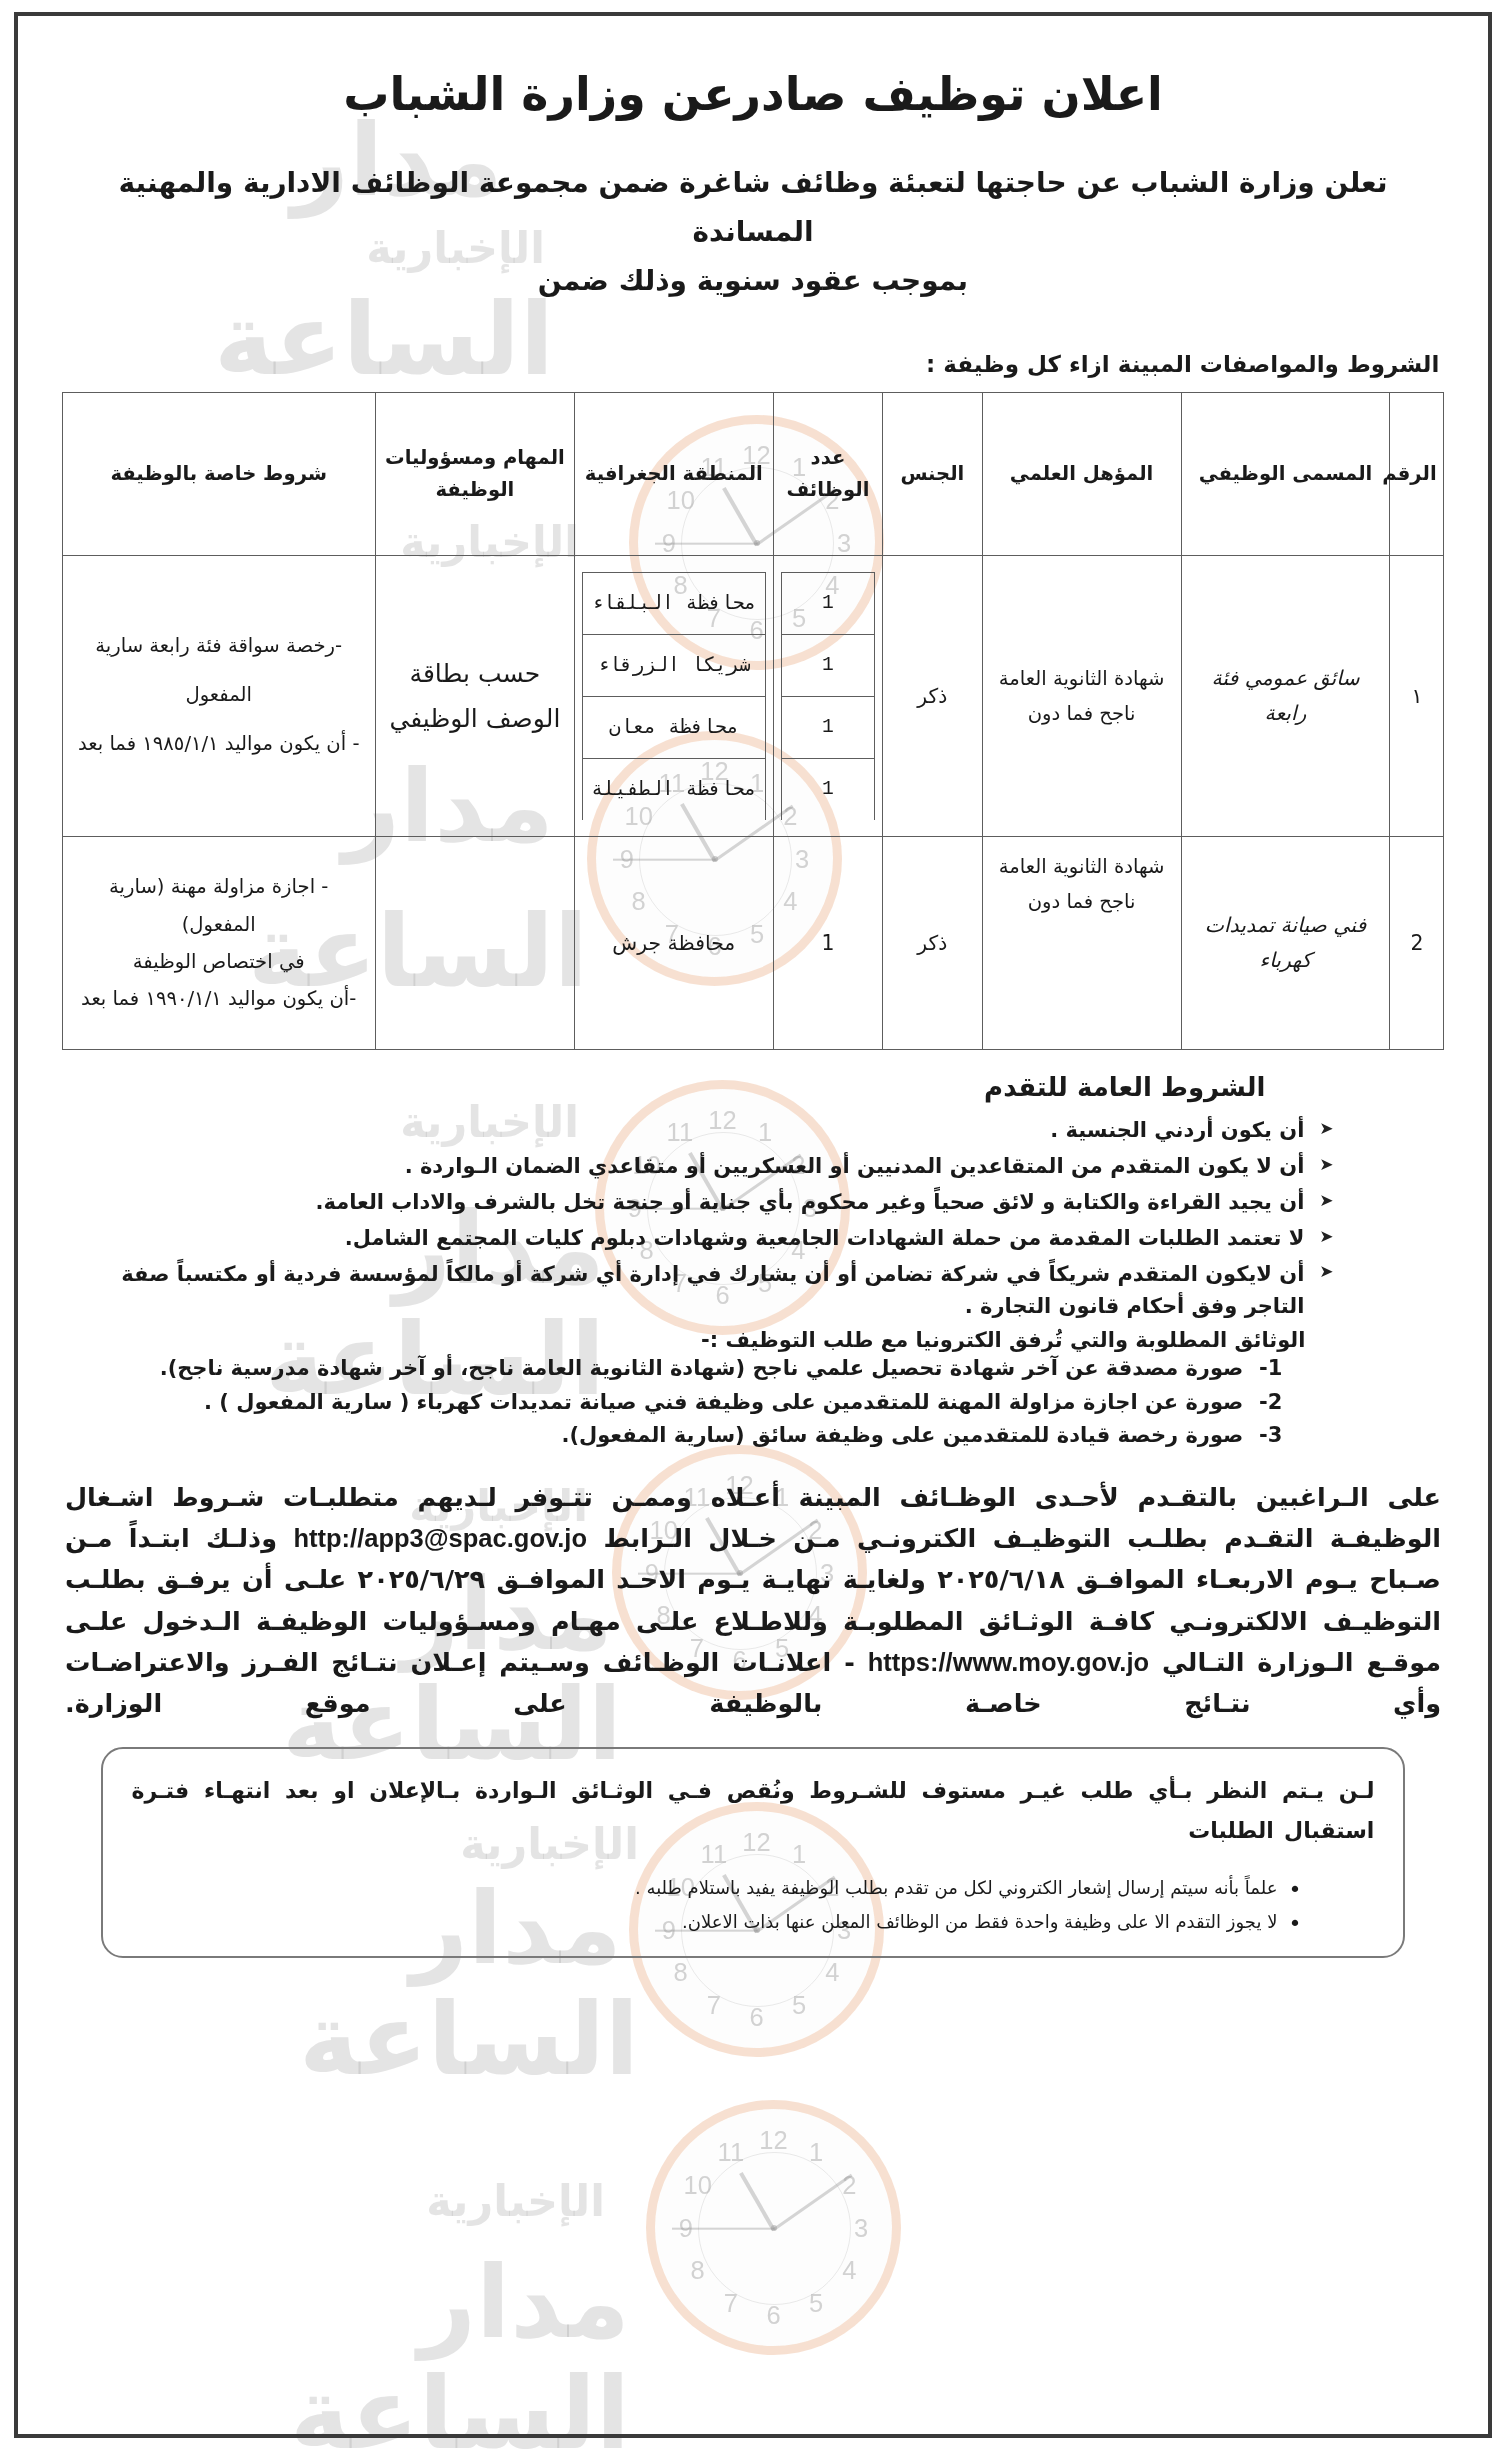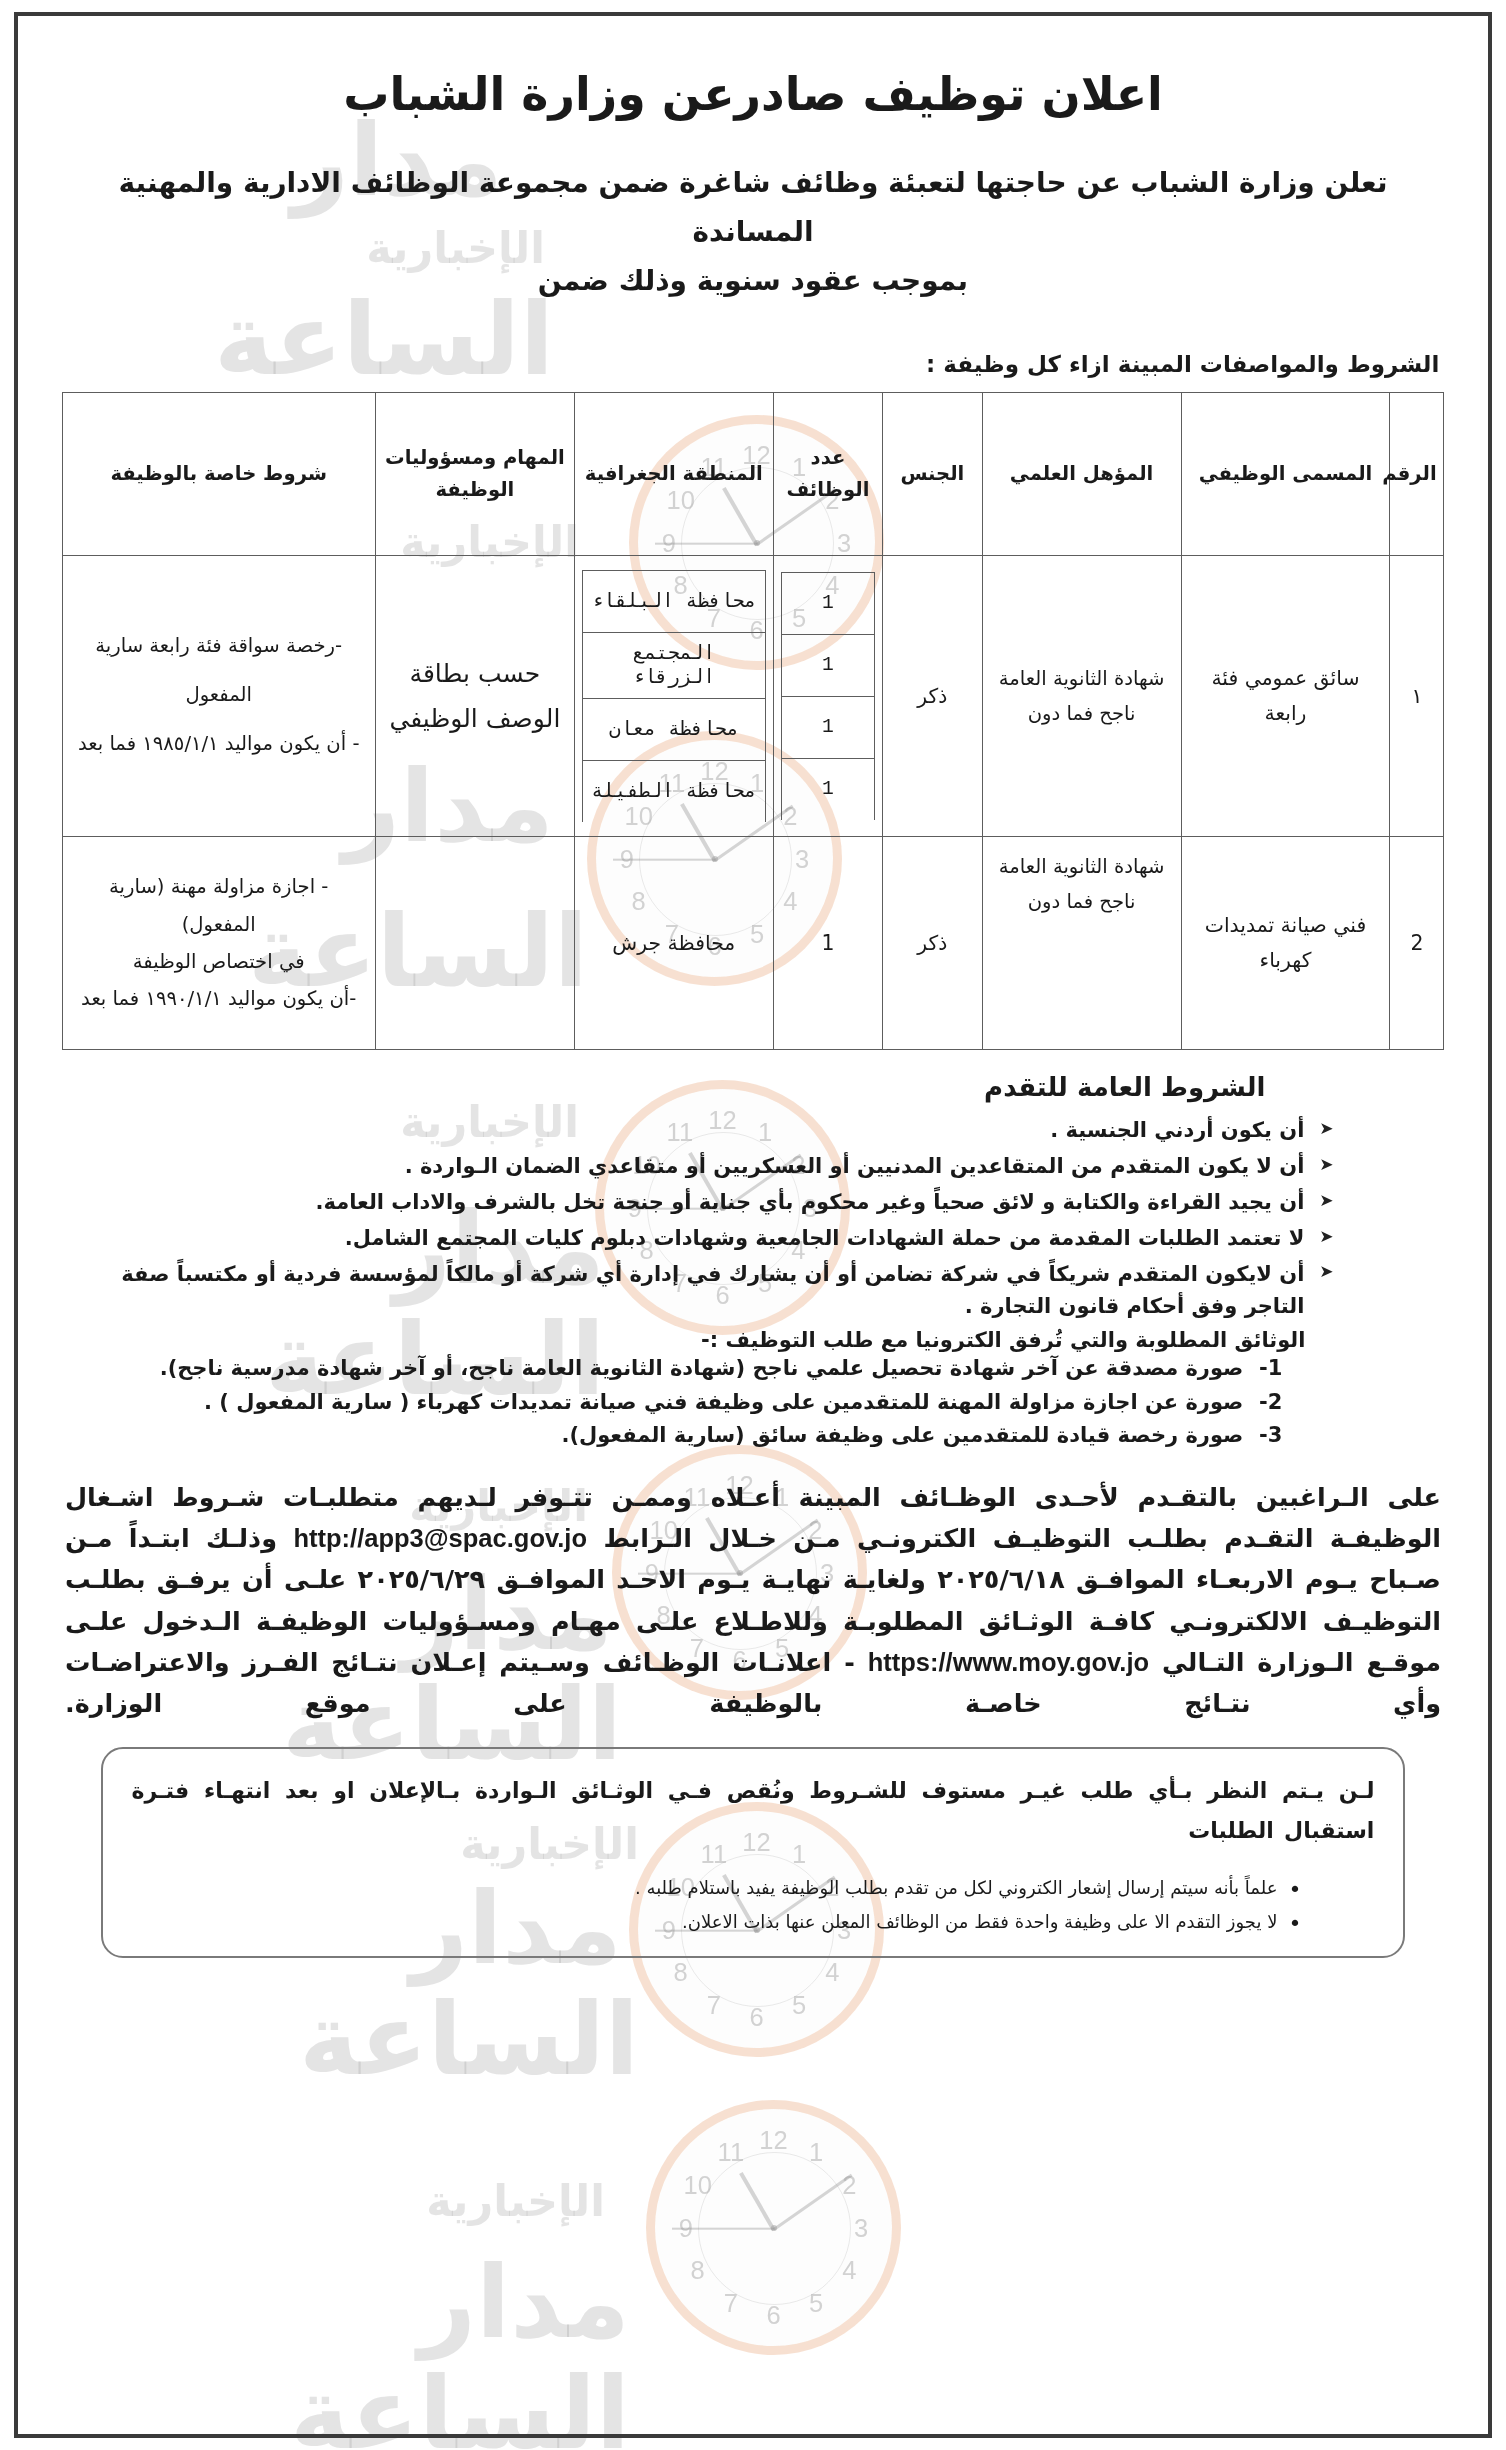--- a/index.html
+++ b/index.html
@@ -131,21 +131,21 @@
     text-align: center;
     background: transparent;
   }
   table.jobs th {
     font-weight: bold;
     height: 145px;
     font-size: 19.6px;
     line-height: 1.6;
   }
   td.num-cell { font-size: 20.4px; vertical-align: top; padding-top: 13.6px; }
-  td.title-cell { font-size: 20.4px; line-height: 1.7; }
+  td.title-cell { font-size: 20.4px; line-height: 1.7; font-style: italic; }
   td.qual-cell { font-size: 19.6px; line-height: 1.8; }
   td.gender-cell { font-size: 20.4px; vertical-align: top; padding-top: 13.6px; }
   td.tasks-cell { font-size: 25px; line-height: 1.8; }
   td.cond-cell {
     font-size: 19.6px;
     line-height: 2.5;
     text-align: right;
     padding-right: 15.3px;
     vertical-align: top;
     padding-top: 12px;
@@ -485,21 +485,21 @@
             </tbody>
               </table>
           </td>
           <td class="nopad">
             <table class="sub-table">
               <tbody>
                   <tr>
                     <td>محافظة البلقاء</td>
                   </tr>
               <tr>
-                    <td>المجتمع الزرقاء</td>
+                    <td>شريكا الزرقاء</td>
                   </tr>
               <tr>
                     <td>محافظة معان</td>
                   </tr>
               <tr>
                     <td>محافظة الطفيلة</td>
                   </tr>
             </tbody>
               </table>
           </td>

